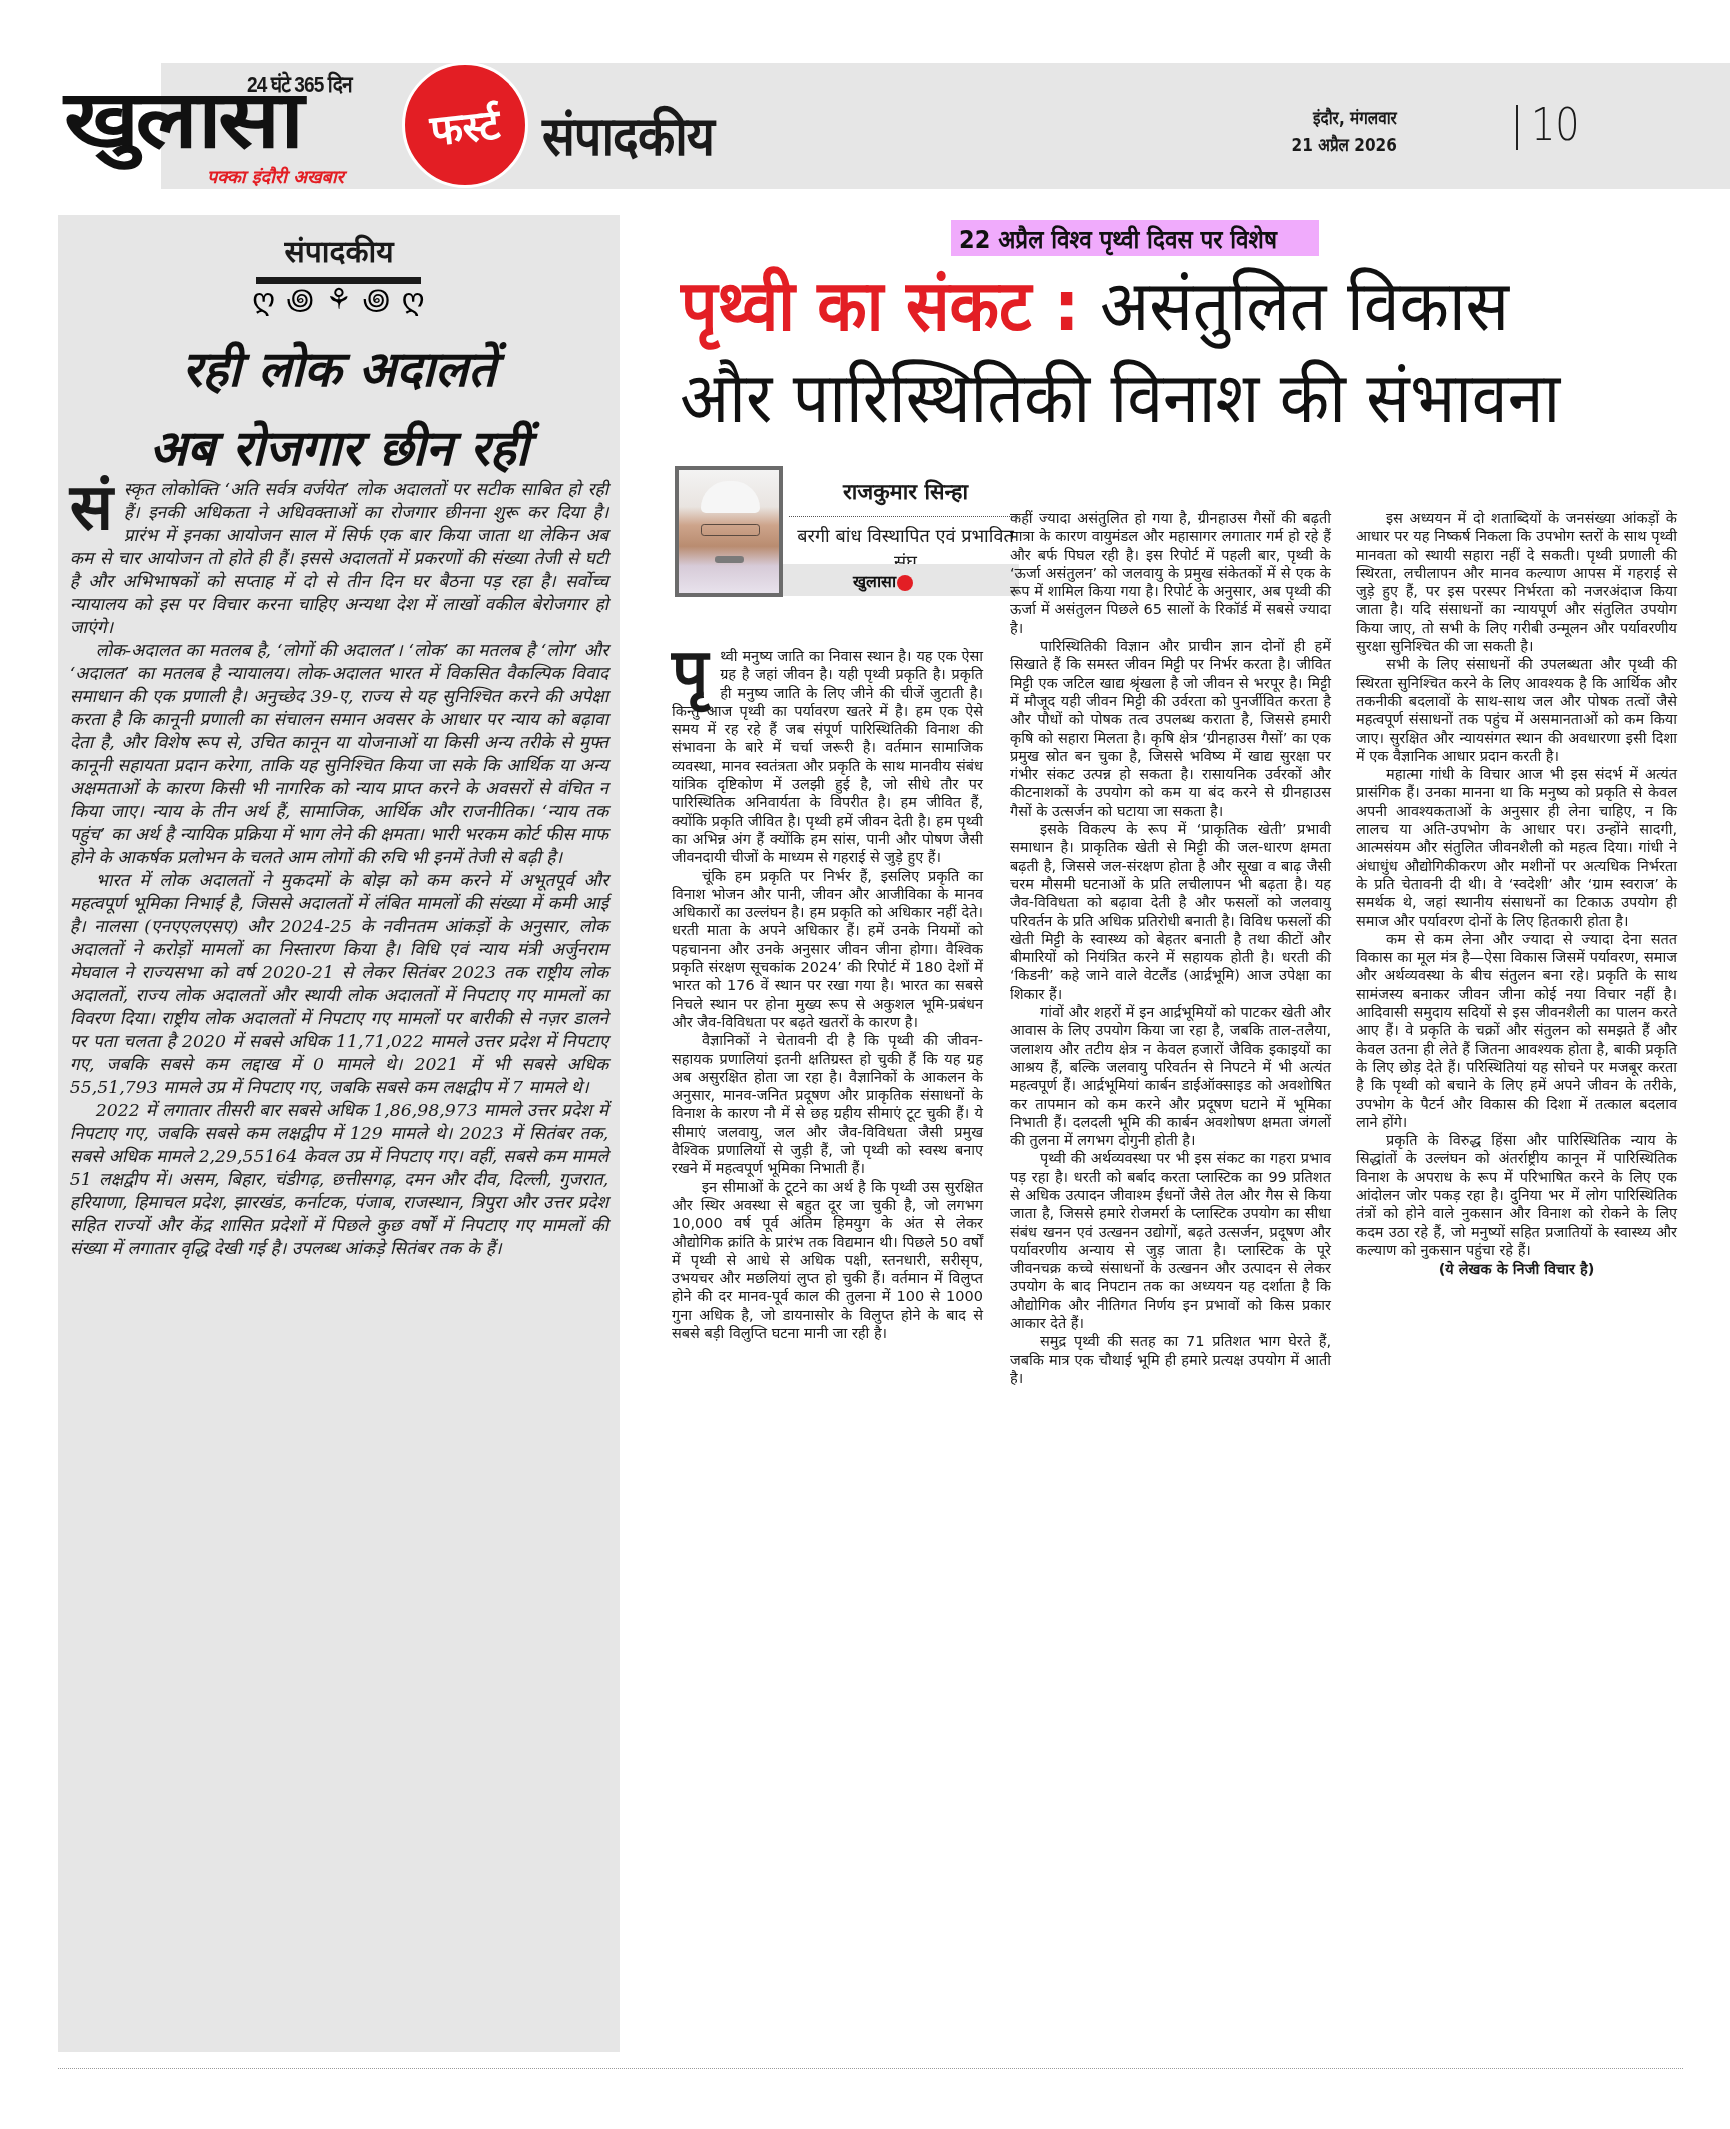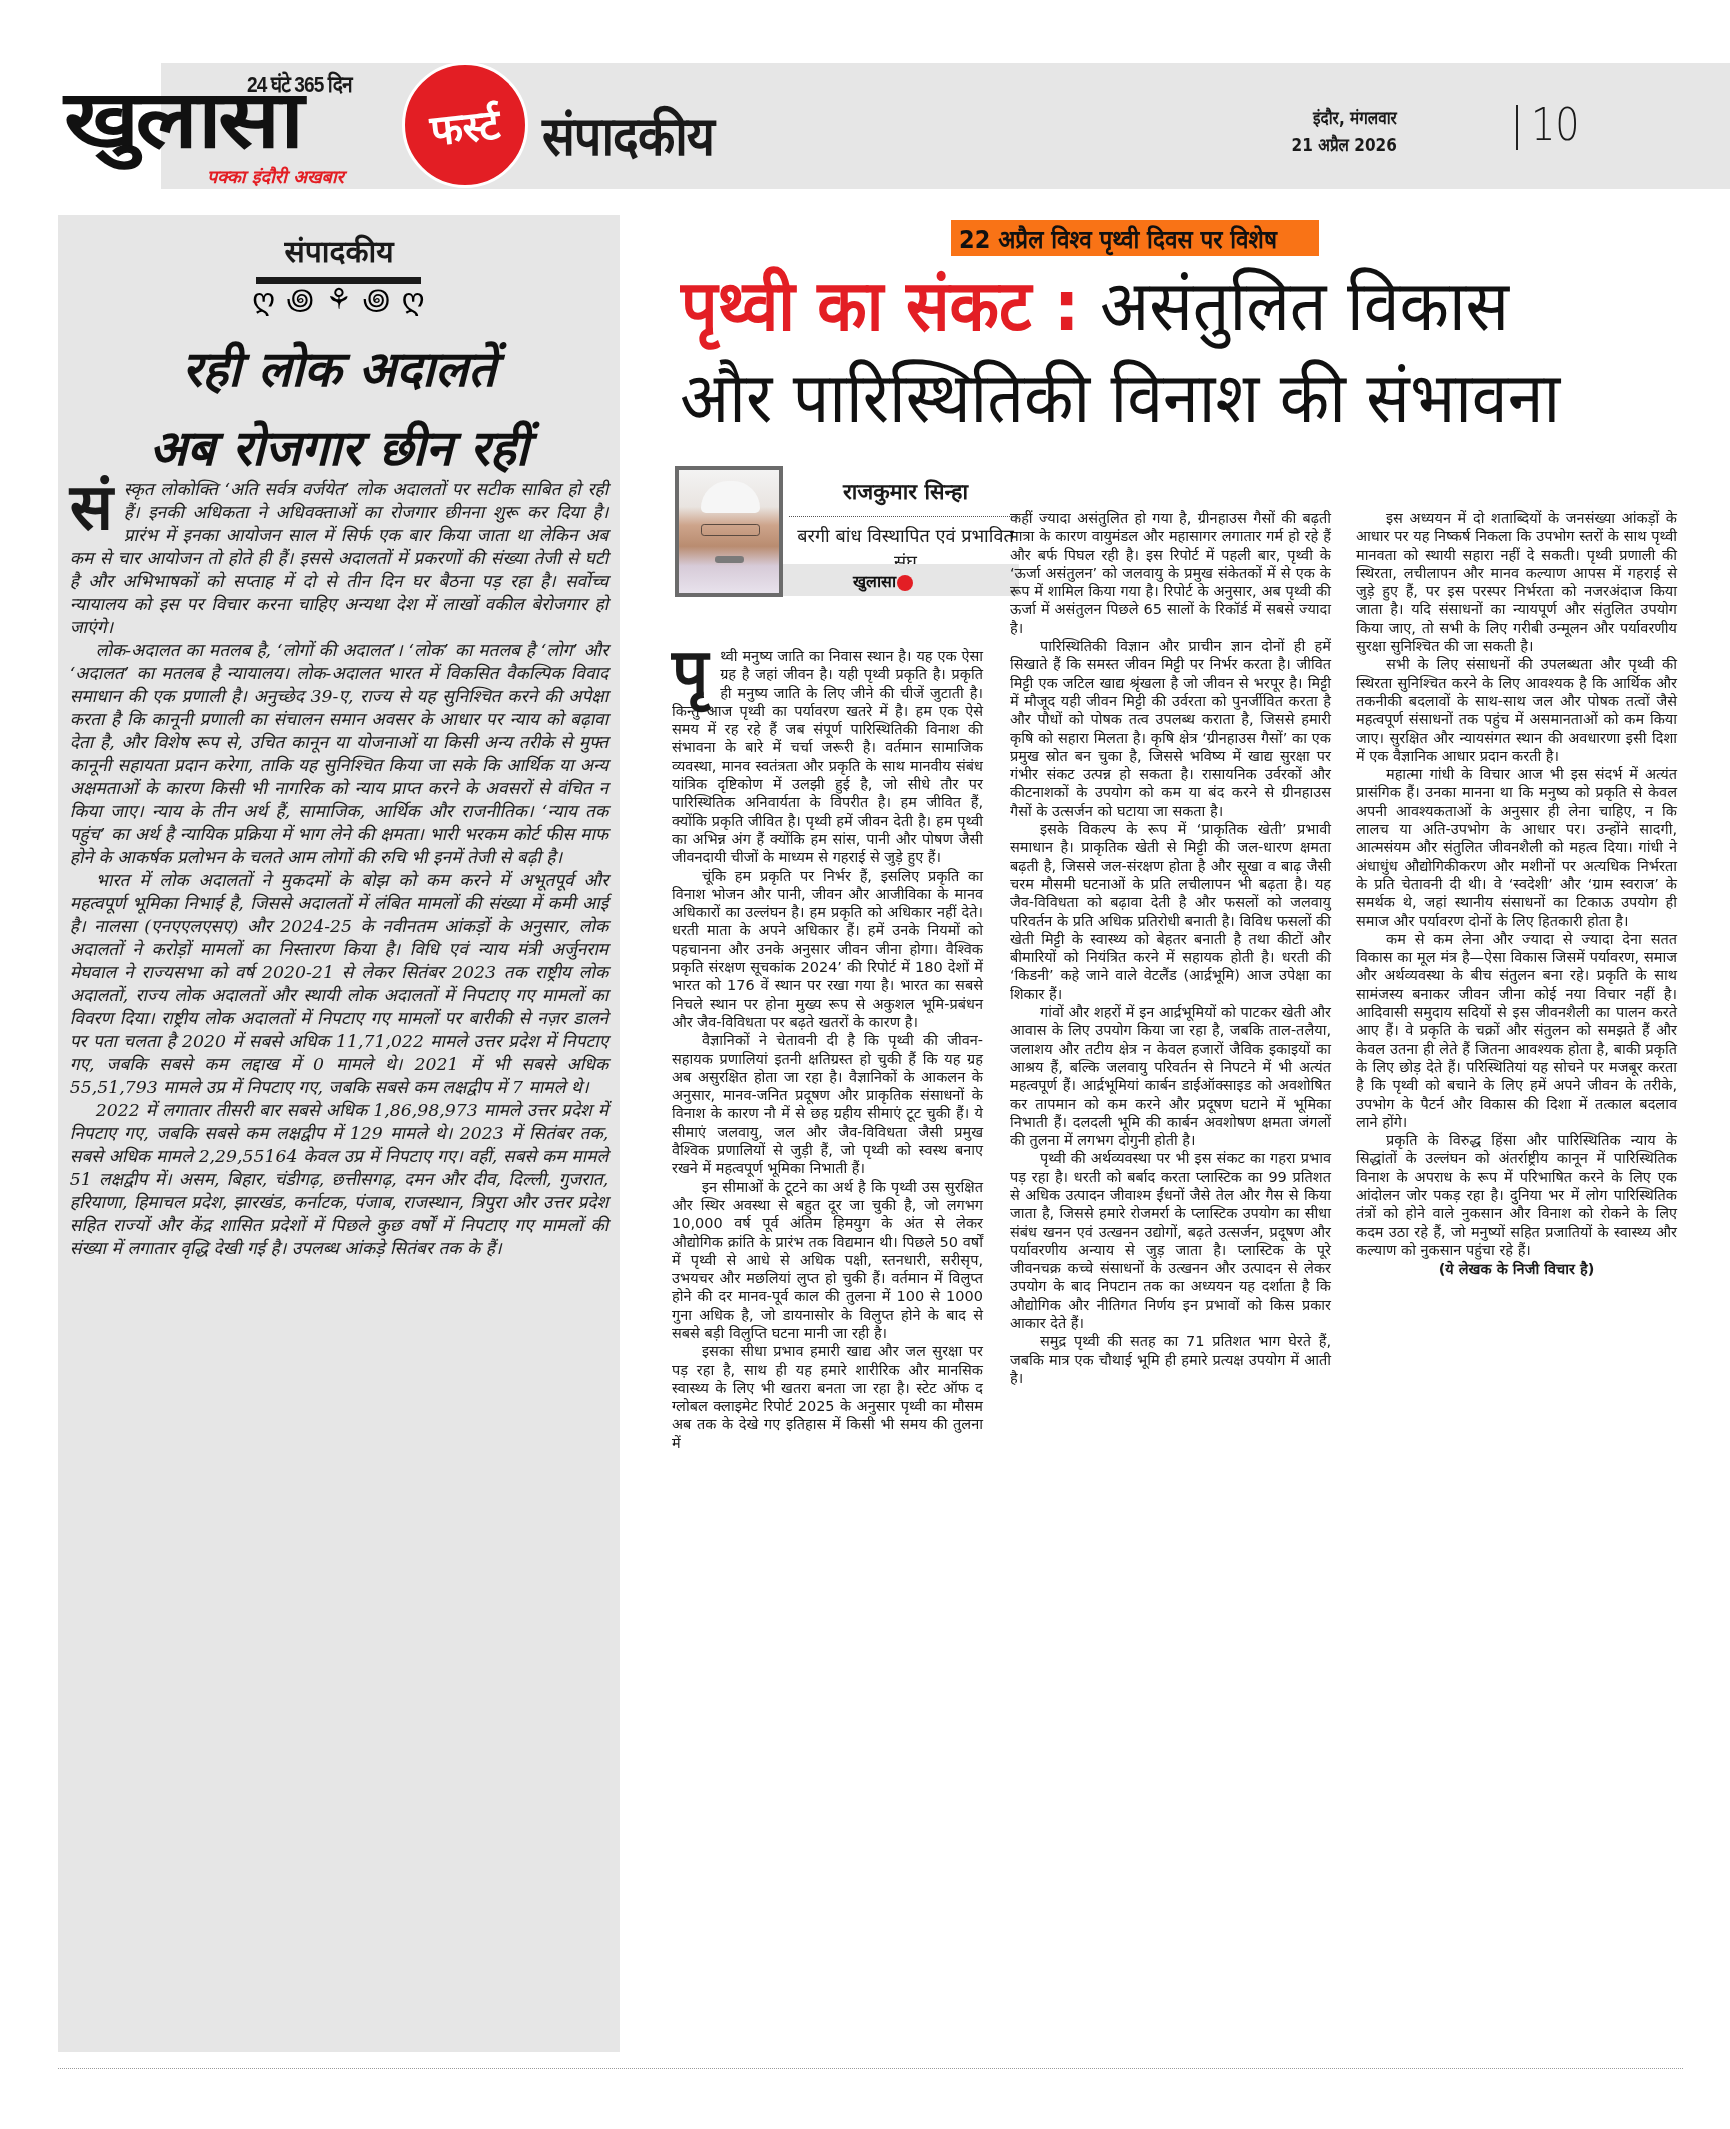--- a/index.html
+++ b/index.html
@@ -23,21 +23,21 @@
   .lb-kicker { position: absolute; left: 0; width: 100%; top: 15px; text-align: center; font-weight: 700; font-size: 30px; color: #1a1a1a; }
   .lb-rule { position: absolute; left: 198px; top: 62px; width: 165px; height: 7px; background: #1a1a1a; }
   .lb-ornament { position: absolute; left: 0; width: 100%; top: 70px; text-align: center; font-size: 29px; color: #000000; letter-spacing: 1.1px; line-height: 1; }
   .lb-headline { position: absolute; left: 10.7px; right: 10.7px; top: 115px; text-align: center; font-family: "DejaVu Serif", serif; font-weight: 700; font-style: italic; font-size: 49px; line-height: 79px; color: #111; }
   .lb-body { position: absolute; left: 11.8px; right: 11.8px; top: 263px; font-family: "DejaVu Serif", serif; font-style: italic; font-size: 17.3px; line-height: 23px; color: #1a1a1a; text-align: justify; }
   .lb-body p { text-indent: 26px; }
   .lb-body p.first { text-indent: 0; }
   .dropcap-sa { float: left; font-family: "DejaVu Serif", serif; font-style: normal; font-weight: 700; font-size: 64px; line-height: 45px; margin: 6.4px 10.7px 0 0; }
 
   
-  .kicker-wrap { position: absolute; left: 951px; top: 220px; background: #f97316; padding: 1.1px 7.5px 0 7.5px; height: 36px; }
+  .kicker-wrap { position: absolute; left: 951px; top: 220px; background: #f0abfc; padding: 1.1px 7.5px 0 7.5px; height: 36px; }
   .kicker-wrap span { font-family: "DejaVu Sans", sans-serif; font-weight: 700; font-size: 25px; color: #111; display: inline-block; transform: scaleX(0.9); transform-origin: left; white-space: nowrap; }
   .headline-1 { position: absolute; left: 681px; top: 263px; font-family: "DejaVu Sans", sans-serif; font-size: 70px; line-height: 1.25; white-space: nowrap; transform: scaleX(0.92); transform-origin: left; }
   .headline-1 .hl-red { color: #e31e24; font-weight: 700; }
   .headline-1 .hl-black { color: #111; font-weight: 400; }
   .headline-2 { position: absolute; left: 680px; top: 355px; font-family: "DejaVu Sans", sans-serif; font-weight: 400; font-size: 70px; line-height: 1.25; color: #111; white-space: nowrap; transform: scaleX(0.92); transform-origin: left; }
 
   .author-photo { position: absolute; left: 675px; top: 466px; width: 108px; height: 131px; background: #6b6b6b; padding: 4.3px; }
   .author-photo .face { width: 100%; height: 100%; background: linear-gradient(180deg, #f3f3f3 0%, #e9e4e0 30%, #cda48b 45%, #b98c70 62%, #d7cbd8 78%, #e8e2ec 100%); position: relative; overflow: hidden; }
   .author-photo .hair { position: absolute; left: 21.5px; top: 10.7px; width: 59px; height: 32px; border-radius: 29.5px 29.5px 5.4px 5.4px; background: #f6f6f6; }
   .author-photo .glasses { position: absolute; left: 21.5px; top: 54px; width: 59px; height: 11.8px; border: 1.6px solid #5a4a40; border-radius: 3.2px; }
@@ -113,21 +113,20 @@
 <div class="author-dots"></div>
 <div class="author-role">बरगी बांध विस्थापित एवं प्रभावित संघ</div>
 <div class="author-band"></div>
 <div class="mini-logo"><span>खुलासा</span><span class="mini-dot"></span></div>
 
 <div class="col col-1">
   <p class="noindent"><span class="dropcap-pri">पृ</span><span>थ्वी मनुष्य जाति का निवास स्थान है। यह एक ऐसा ग्रह है जहां जीवन है। यही पृथ्वी प्रकृति है। प्रकृति ही मनुष्य जाति के लिए जीने की चीजें जुटाती है। किन्तु आज पृथ्वी का पर्यावरण खतरे में है। हम एक ऐसे समय में रह रहे हैं जब संपूर्ण पारिस्थितिकी विनाश की संभावना के बारे में चर्चा जरूरी है। वर्तमान सामाजिक व्यवस्था, मानव स्वतंत्रता और प्रकृति के साथ मानवीय संबंध यांत्रिक दृष्टिकोण में उलझी हुई है, जो सीधे तौर पर पारिस्थितिक अनिवार्यता के विपरीत है। हम जीवित हैं, क्योंकि प्रकृति जीवित है। पृथ्वी हमें जीवन देती है। हम पृथ्वी का अभिन्न अंग हैं क्योंकि हम सांस, पानी और पोषण जैसी जीवनदायी चीजों के माध्यम से गहराई से जुड़े हुए हैं।</span></p>
   <p>चूंकि हम प्रकृति पर निर्भर हैं, इसलिए प्रकृति का विनाश भोजन और पानी, जीवन और आजीविका के मानव अधिकारों का उल्लंघन है। हम प्रकृति को अधिकार नहीं देते। धरती माता के अपने अधिकार हैं। हमें उनके नियमों को पहचानना और उनके अनुसार जीवन जीना होगा। वैश्विक प्रकृति संरक्षण सूचकांक 2024’ की रिपोर्ट में 180 देशों में भारत को 176 वें स्थान पर रखा गया है। भारत का सबसे निचले स्थान पर होना मुख्य रूप से अकुशल भूमि-प्रबंधन और जैव-विविधता पर बढ़ते खतरों के कारण है।</p>
   <p>वैज्ञानिकों ने चेतावनी दी है कि पृथ्वी की जीवन-सहायक प्रणालियां इतनी क्षतिग्रस्त हो चुकी हैं कि यह ग्रह अब असुरक्षित होता जा रहा है। वैज्ञानिकों के आकलन के अनुसार, मानव-जनित प्रदूषण और प्राकृतिक संसाधनों के विनाश के कारण नौ में से छह ग्रहीय सीमाएं टूट चुकी हैं। ये सीमाएं जलवायु, जल और जैव-विविधता जैसी प्रमुख वैश्विक प्रणालियों से जुड़ी हैं, जो पृथ्वी को स्वस्थ बनाए रखने में महत्वपूर्ण भूमिका निभाती हैं।</p>
   <p>इन सीमाओं के टूटने का अर्थ है कि पृथ्वी उस सुरक्षित और स्थिर अवस्था से बहुत दूर जा चुकी है, जो लगभग 10,000 वर्ष पूर्व अंतिम हिमयुग के अंत से लेकर औद्योगिक क्रांति के प्रारंभ तक विद्यमान थी। पिछले 50 वर्षों में पृथ्वी से आधे से अधिक पक्षी, स्तनधारी, सरीसृप, उभयचर और मछलियां लुप्त हो चुकी हैं। वर्तमान में विलुप्त होने की दर मानव-पूर्व काल की तुलना में 100 से 1000 गुना अधिक है, जो डायनासोर के विलुप्त होने के बाद से सबसे बड़ी विलुप्ति घटना मानी जा रही है।</p>
-  <p>इसका सीधा प्रभाव हमारी खाद्य और जल सुरक्षा पर पड़ रहा है, साथ ही यह हमारे शारीरिक और मानसिक स्वास्थ्य के लिए भी खतरा बनता जा रहा है। स्टेट ऑफ द ग्लोबल क्लाइमेट रिपोर्ट 2025 के अनुसार पृथ्वी का मौसम अब तक के देखे गए इतिहास में किसी भी समय की तुलना में</p>
 </div>
 
 <div class="col col-2">
   <p class="noindent">कहीं ज्यादा असंतुलित हो गया है, ग्रीनहाउस गैसों की बढ़ती मात्रा के कारण वायुमंडल और महासागर लगातार गर्म हो रहे हैं और बर्फ पिघल रही है। इस रिपोर्ट में पहली बार, पृथ्वी के ‘ऊर्जा असंतुलन’ को जलवायु के प्रमुख संकेतकों में से एक के रूप में शामिल किया गया है। रिपोर्ट के अनुसार, अब पृथ्वी की ऊर्जा में असंतुलन पिछले 65 सालों के रिकॉर्ड में सबसे ज्यादा है।</p>
   <p>पारिस्थितिकी विज्ञान और प्राचीन ज्ञान दोनों ही हमें सिखाते हैं कि समस्त जीवन मिट्टी पर निर्भर करता है। जीवित मिट्टी एक जटिल खाद्य श्रृंखला है जो जीवन से भरपूर है। मिट्टी में मौजूद यही जीवन मिट्टी की उर्वरता को पुनर्जीवित करता है और पौधों को पोषक तत्व उपलब्ध कराता है, जिससे हमारी कृषि को सहारा मिलता है। कृषि क्षेत्र ‘ग्रीनहाउस गैसों’ का एक प्रमुख स्रोत बन चुका है, जिससे भविष्य में खाद्य सुरक्षा पर गंभीर संकट उत्पन्न हो सकता है। रासायनिक उर्वरकों और कीटनाशकों के उपयोग को कम या बंद करने से ग्रीनहाउस गैसों के उत्सर्जन को घटाया जा सकता है।</p>
   <p>इसके विकल्प के रूप में ‘प्राकृतिक खेती’ प्रभावी समाधान है। प्राकृतिक खेती से मिट्टी की जल-धारण क्षमता बढ़ती है, जिससे जल-संरक्षण होता है और सूखा व बाढ़ जैसी चरम मौसमी घटनाओं के प्रति लचीलापन भी बढ़ता है। यह जैव-विविधता को बढ़ावा देती है और फसलों को जलवायु परिवर्तन के प्रति अधिक प्रतिरोधी बनाती है। विविध फसलों की खेती मिट्टी के स्वास्थ्य को बेहतर बनाती है तथा कीटों और बीमारियों को नियंत्रित करने में सहायक होती है। धरती की ‘किडनी’ कहे जाने वाले वेटलैंड (आर्द्रभूमि) आज उपेक्षा का शिकार हैं।</p>
   <p>गांवों और शहरों में इन आर्द्रभूमियों को पाटकर खेती और आवास के लिए उपयोग किया जा रहा है, जबकि ताल-तलैया, जलाशय और तटीय क्षेत्र न केवल हजारों जैविक इकाइयों का आश्रय हैं, बल्कि जलवायु परिवर्तन से निपटने में भी अत्यंत महत्वपूर्ण हैं। आर्द्रभूमियां कार्बन डाईऑक्साइड को अवशोषित कर तापमान को कम करने और प्रदूषण घटाने में भूमिका निभाती हैं। दलदली भूमि की कार्बन अवशोषण क्षमता जंगलों की तुलना में लगभग दोगुनी होती है।</p>
   <p>पृथ्वी की अर्थव्यवस्था पर भी इस संकट का गहरा प्रभाव पड़ रहा है। धरती को बर्बाद करता प्लास्टिक का 99 प्रतिशत से अधिक उत्पादन जीवाश्म ईंधनों जैसे तेल और गैस से किया जाता है, जिससे हमारे रोजमर्रा के प्लास्टिक उपयोग का सीधा संबंध खनन एवं उत्खनन उद्योगों, बढ़ते उत्सर्जन, प्रदूषण और पर्यावरणीय अन्याय से जुड़ जाता है। प्लास्टिक के पूरे जीवनचक्र कच्चे संसाधनों के उत्खनन और उत्पादन से लेकर उपयोग के बाद निपटान तक का अध्ययन यह दर्शाता है कि औद्योगिक और नीतिगत निर्णय इन प्रभावों को किस प्रकार आकार देते हैं।</p>
   <p>समुद्र पृथ्वी की सतह का 71 प्रतिशत भाग घेरते हैं, जबकि मात्र एक चौथाई भूमि ही हमारे प्रत्यक्ष उपयोग में आती है।</p>
 </div>

